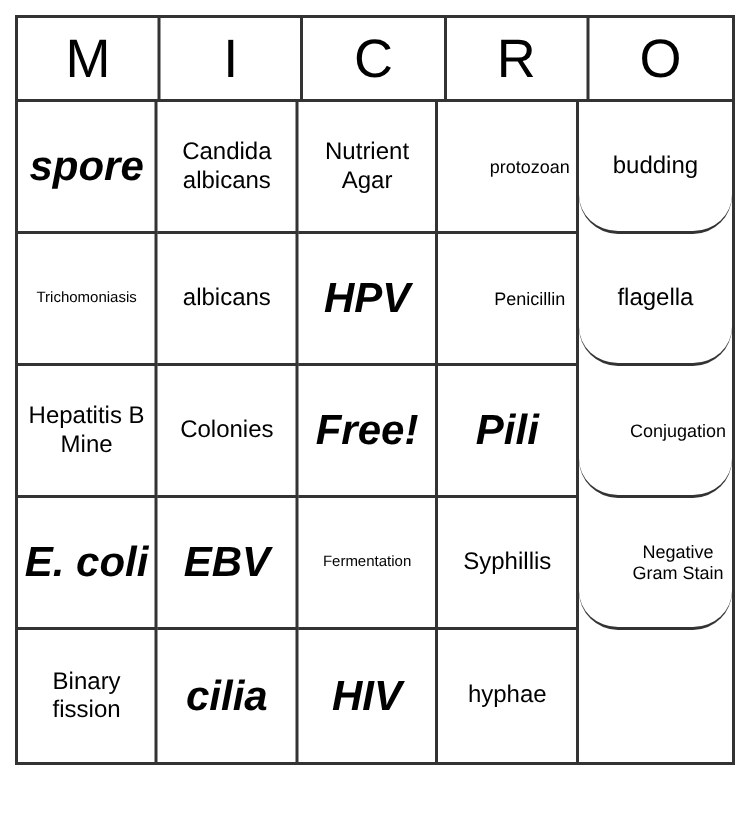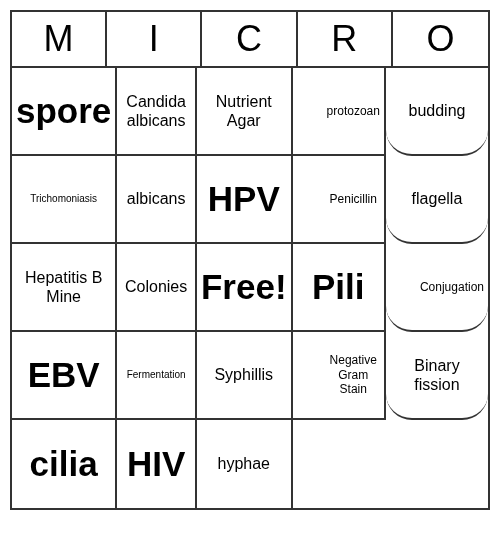--- a/index.html
+++ b/index.html
@@ -67,22 +67,23 @@
 
     .cell:nth-child(n+21) {
       border-bottom: none;
     }
 
     .cell-text {
       line-height: 1.2;
     }
 
     .size-xl {
-      font-size: 35px;
+      font-size: 28px;
       font-weight: bold;
+      font-style: italic;
     }
 
     .size-md {
       font-size: 16px;
     }
 
     .size-sm {
       font-size: 12px;
       padding-left: 30px;
     }
@@ -142,20 +143,23 @@
       <div class="cell">
         <span class="cell-text size-xl">Free!</span>
       </div>
       <div class="cell">
         <span class="cell-text size-xl">Pili</span>
       </div>
       <div class="cell">
         <span class="cell-text size-sm">Conjugation</span>
       </div>
       <div class="cell">
+        <span class="cell-text size-xl">E. coli</span>
+      </div>
+      <div class="cell">
         <span class="cell-text size-xl">EBV</span>
       </div>
       <div class="cell">
         <span class="cell-text size-xs">Fermentation</span>
       </div>
       <div class="cell">
         <span class="cell-text size-md">Syphillis</span>
       </div>
       <div class="cell">
         <span class="cell-text size-sm">Negative Gram Stain</span>

